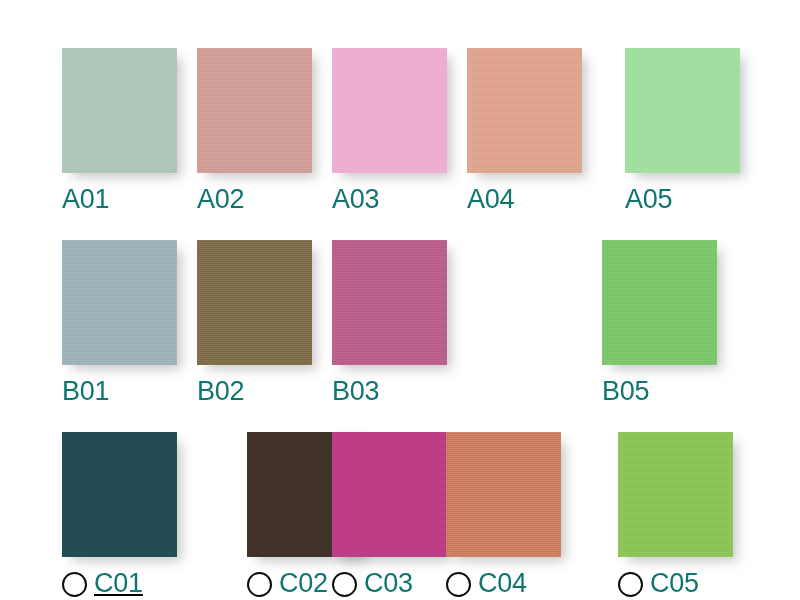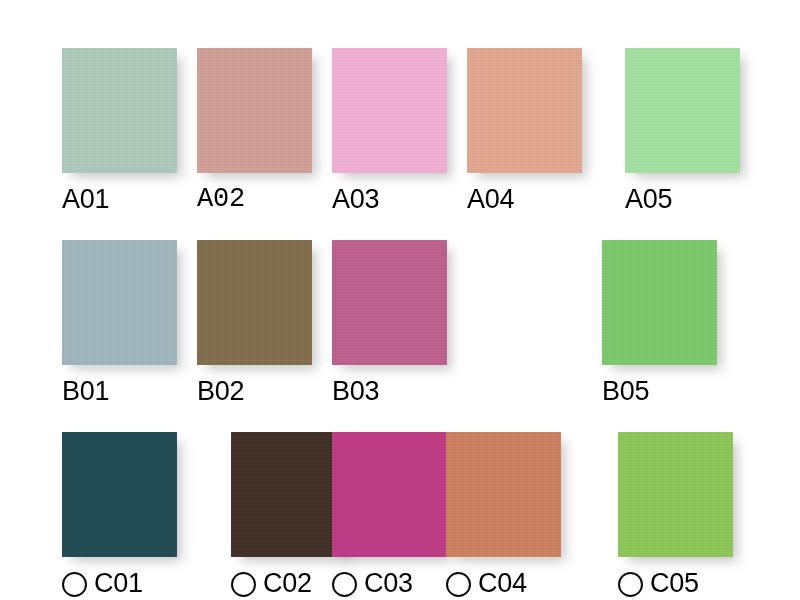--- a/index.html
+++ b/index.html
@@ -58,21 +58,21 @@
 
   .swatch-label {
     display: flex;
     align-items: center;
     gap: 7px;
     margin-top: 10px;
     height: 32px;
     font-size: 27px;
     line-height: 32px;
     letter-spacing: -0.2px;
-    color: #000000;
+    color: #0f766e;
     white-space: nowrap;
   }
 
   .radio-mark {
     display: inline-block;
     flex: 0 0 auto;
     width: 21px;
     height: 21px;
     border: 2px solid #0d0d0d;
     border-radius: 50%;
@@ -90,21 +90,21 @@
 
 <div id="palette-page">
 
 <div class="swatch-row" style="top: 48px;">
       <div class="swatch-cell" style="left: 62px;">
         <div class="swatch-chip" title="#a8c4b5" style="background: rgb(168, 196, 181);"></div>
         <div class="swatch-label">
           <span class="label-text">A01</span>
         </div>
       </div>
-      <div class="swatch-cell" style="left: 197px; font-family: Liberation Mono, monospace;">
+      <div class="swatch-cell" style="left: 197px;">
         <div class="swatch-chip" title="#cc9a92" style="background: rgb(204, 154, 146);"></div>
         <div class="swatch-label">
           <span class="label-text">A02</span>
         </div>
       </div>
       <div class="swatch-cell" style="left: 332px;">
         <div class="swatch-chip" title="#eda9cf" style="background: rgb(237, 169, 207);"></div>
         <div class="swatch-label">
           <span class="label-text">A03</span>
         </div>
@@ -142,28 +142,28 @@
         </div>
       </div>
       <div class="swatch-cell" style="left: 602px;">
         <div class="swatch-chip" title="#76c467" style="background: rgb(118, 196, 103);"></div>
         <div class="swatch-label">
           <span class="label-text">B05</span>
         </div>
       </div>
     </div>
     <div class="swatch-row" style="top: 432px;">
-      <div class="swatch-cell" style="left: 62px;">
+      <div class="swatch-cell" style="left: 62px; text-decoration: underline;">
         <div class="swatch-chip" title="#214851" style="background: rgb(33, 72, 81);"></div>
         <div class="swatch-label">
           <span class="radio-mark"></span>
           <span class="label-text">C01</span>
         </div>
       </div>
-      <div class="swatch-cell" style="left: 195px; padding-left: 36px;">
+      <div class="swatch-cell" style="left: 211px; padding-left: 36px;">
         <div class="swatch-chip" title="#3f3027" style="background: rgb(63, 48, 39);"></div>
         <div class="swatch-label">
           <span class="radio-mark"></span>
           <span class="label-text">C02</span>
         </div>
       </div>
       <div class="swatch-cell" style="left: 332px;">
         <div class="swatch-chip" title="#b93a7f" style="background: rgb(185, 58, 127);"></div>
         <div class="swatch-label">
           <span class="radio-mark"></span>

